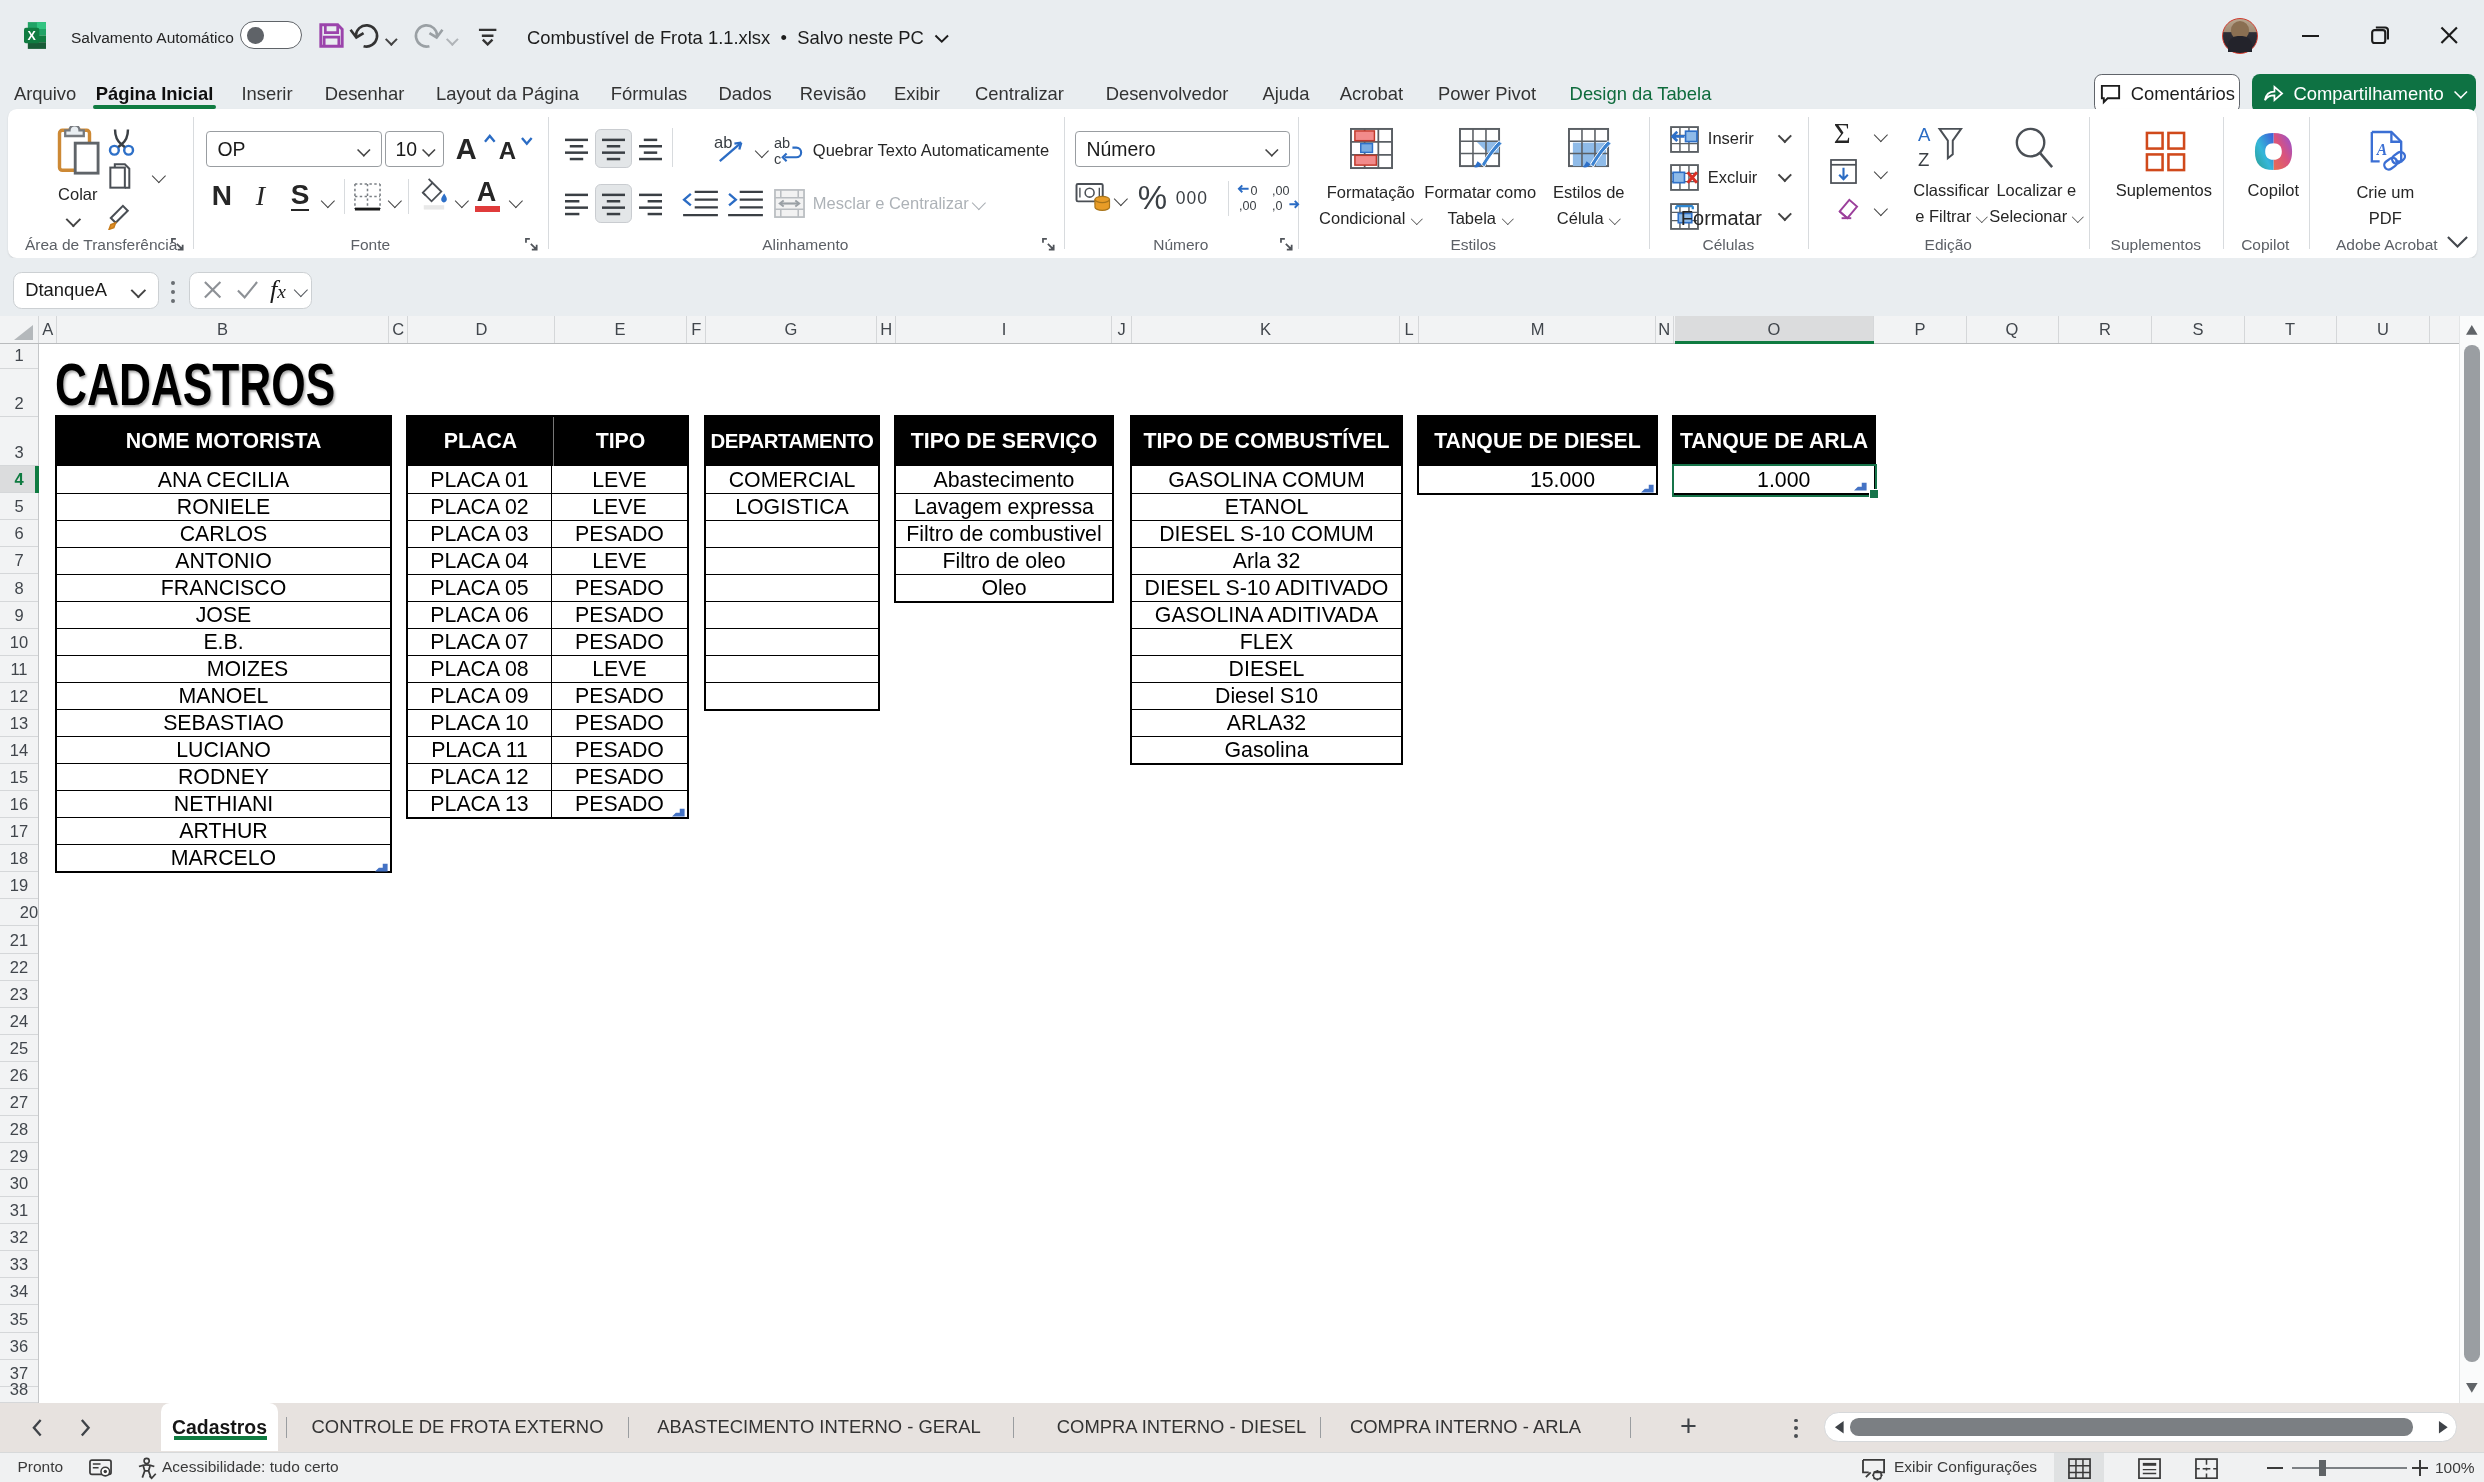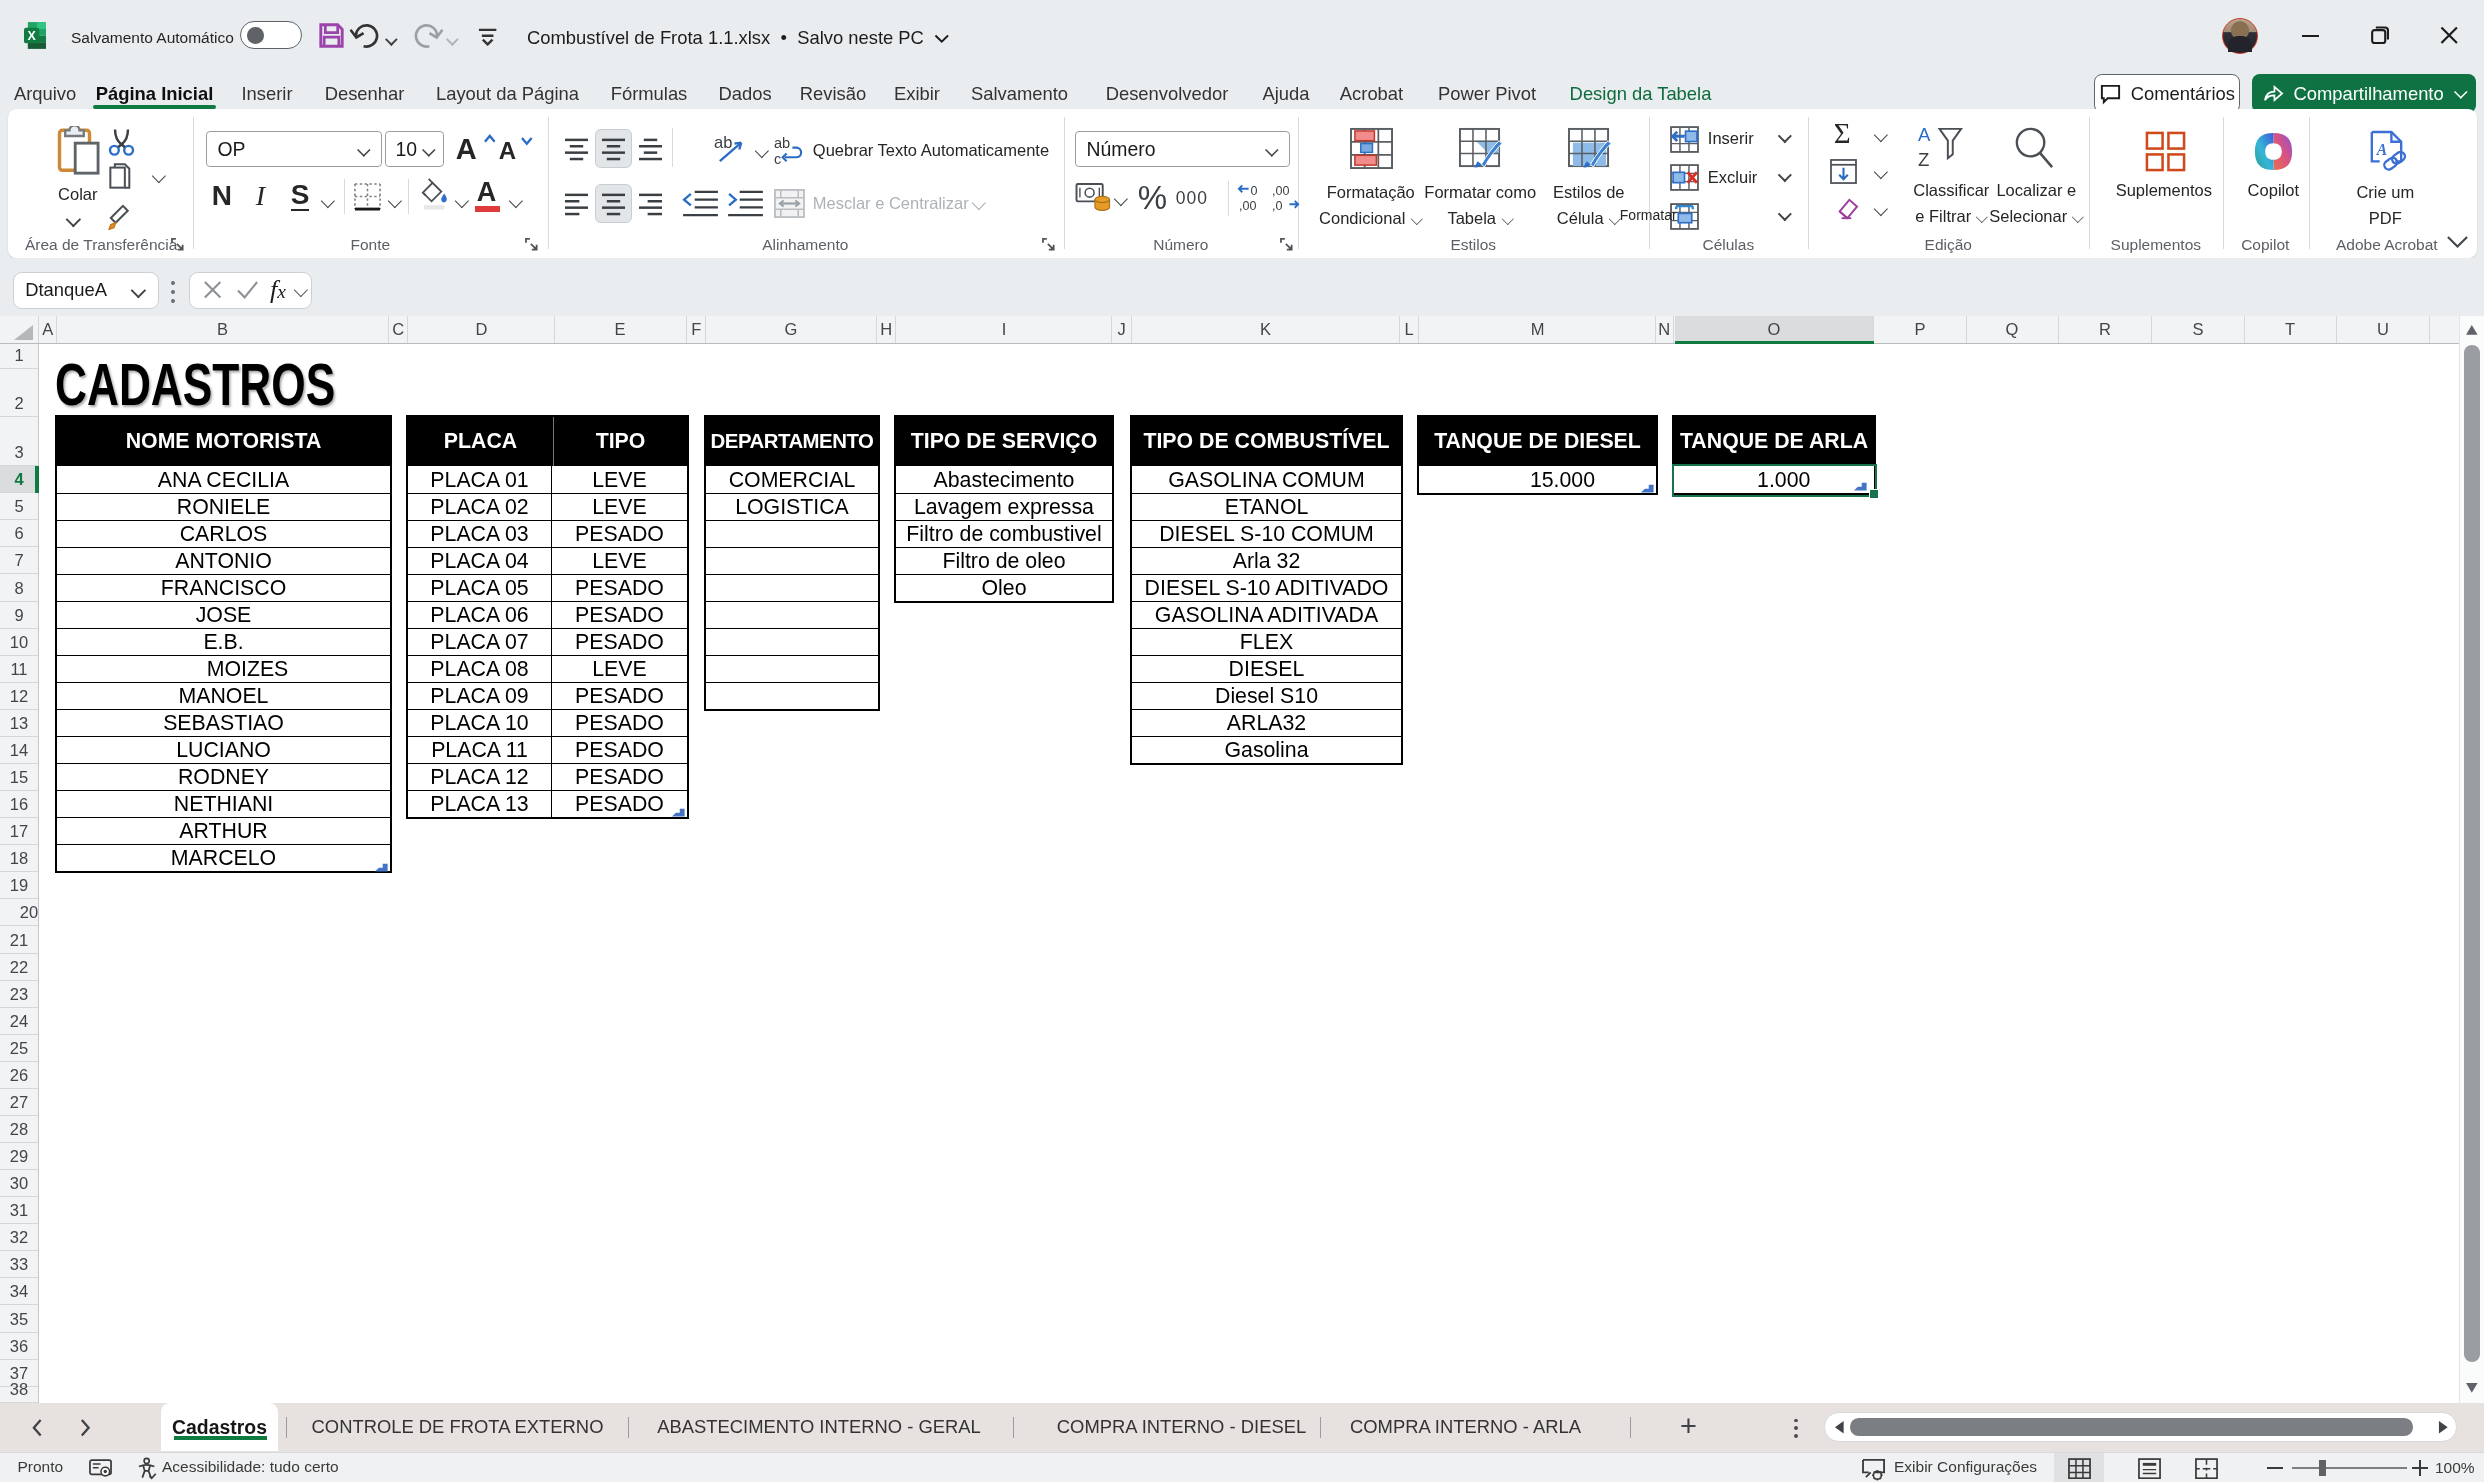--- a/index.html
+++ b/index.html
@@ -96,21 +96,21 @@
 <div id="tabrow" class="abs">
 <div class="rtab " style="left:12.6px;width:65px;justify-content:center;">Arquivo</div>
 <div class="rtab sel" style="left:97px;width:115px;justify-content:center;">Página Inicial</div>
 <div class="rtab " style="left:243px;width:48px;justify-content:center;">Inserir</div>
 <div class="rtab " style="left:327px;width:75px;justify-content:center;">Desenhar</div>
 <div class="rtab " style="left:435px;width:145px;justify-content:center;">Layout da Página</div>
 <div class="rtab " style="left:611px;width:76px;justify-content:center;">Fórmulas</div>
 <div class="rtab " style="left:719px;width:52px;justify-content:center;">Dados</div>
 <div class="rtab " style="left:802px;width:62px;justify-content:center;">Revisão</div>
 <div class="rtab " style="left:894px;width:46px;justify-content:center;">Exibir</div>
-<div class="rtab " style="left:968px;width:103px;justify-content:center;">Salvamento</div>
+<div class="rtab " style="left:968px;width:103px;justify-content:center;">Centralizar</div>
 <div class="rtab " style="left:1103px;width:128px;justify-content:center;">Desenvolvedor</div>
 <div class="rtab " style="left:1263px;width:46px;justify-content:center;">Ajuda</div>
 <div class="rtab " style="left:1339px;width:65px;justify-content:center;">Acrobat</div>
 <div class="rtab " style="left:1437px;width:100px;justify-content:center;">Power Pivot</div>
 <div class="rtab green" style="left:1569px;width:143px;justify-content:center;">Design da Tabela</div>
 <div class="abs" style="left:93px;top:27px;width:123px;height:3.9px;background:#0f7b41;border-radius:1.9px;"></div>
 <div class="abs" style="left:2094px;top:-3.9px;width:146px;height:39px;background:#fff;border:1.6px solid #60646a;
 border-radius:7.8px;display:flex;align-items:center;justify-content:center;font-size:18.4px;color:#1c1c1c;">
 <svg style="margin-right:8.7px" width="23" height="23" viewBox="0 0 24 24">
         <path d="M3 4 h18 v13 h-12 l-4 4 v-4 h-2 z" fill="none" stroke="#1c1c1c" stroke-width="2"></path>
@@ -346,21 +346,21 @@
 <rect x="3" y="8" width="11" height="10" fill="#8fbbe8" stroke="#2e70c8" stroke-width="1.6"></rect>
       <path d="M17 8 L26 18 M26 8 L17 18" stroke="#d93025" stroke-width="2.8"></path>
     </svg>
 <div class="abs" style="left:1700px;top:59px;width:116px;font-size:16.5px;color:#262626;">Excluir</div>
 <svg class="abs" style="left:1662px;top:94px" width="29" height="27" viewBox="0 0 28 26">
 <rect x="1" y="1" width="26" height="24" fill="#fff" stroke="#5a5f64" stroke-width="1.8"></rect>
 <path d="M1 9 h26 M1 17 h26 M9.6 1 v24 M18.3 1 v24" stroke="#5a5f64" stroke-width="1.4"></path>
 <rect x="8" y="10" width="13" height="9" fill="#8fbbe8" stroke="#2e70c8" stroke-width="1.6"></rect>
       <path d="M6 3 h16 m-16 -0 v3 m16 -3 v3" stroke="#2e86d0" stroke-width="2.2"></path>
     </svg>
-<div class="abs" style="left:1612px;top:98px;width:116px;font-size:14px;color:#262626;">Formatar</div>
+<div class="abs" style="left:1673px;top:98px;width:116px;font-size:20px;color:#262626;">Formatar</div>
 <div class="abs" style="left:1772px;top:22px;width:9.7px;height:9.7px;border-right:2.1px solid #444;border-bottom:2.1px solid #444;transform:rotate(45deg);"></div>
 <div class="abs" style="left:1772px;top:61px;width:9.7px;height:9.7px;border-right:2.1px solid #444;border-bottom:2.1px solid #444;transform:rotate(45deg);"></div>
 <div class="abs" style="left:1772px;top:100px;width:9.7px;height:9.7px;border-right:2.1px solid #444;border-bottom:2.1px solid #444;transform:rotate(45deg);"></div>
 <div class="abs" style="left:1826px;top:7.8px;font-size:29px;color:#262626;font-family:'Liberation Serif',serif;">Σ</div>
 <div class="abs" style="left:1868px;top:21.3px;width:9.7px;height:9.7px;border-right:1.9px solid #444;border-bottom:1.9px solid #444;transform:rotate(45deg);"></div>
 <svg class="abs" style="left:1822px;top:50px" width="27" height="25" viewBox="0 0 28 26">
 <rect x="1" y="1" width="26" height="24" fill="#fff" stroke="#4a4f55" stroke-width="1.8"></rect>
 <path d="M1 6 h26" stroke="#4a4f55" stroke-width="1.8"></path>
 <path d="M14 9 v12 m-4.5 -4.5 L14 21 l4.5 -4.5" fill="none" stroke="#2b6cc4" stroke-width="2.2"></path>
     </svg>

